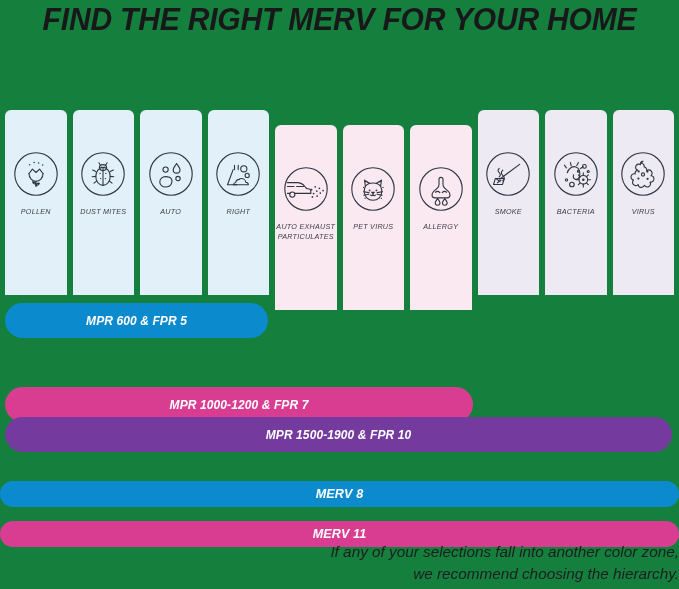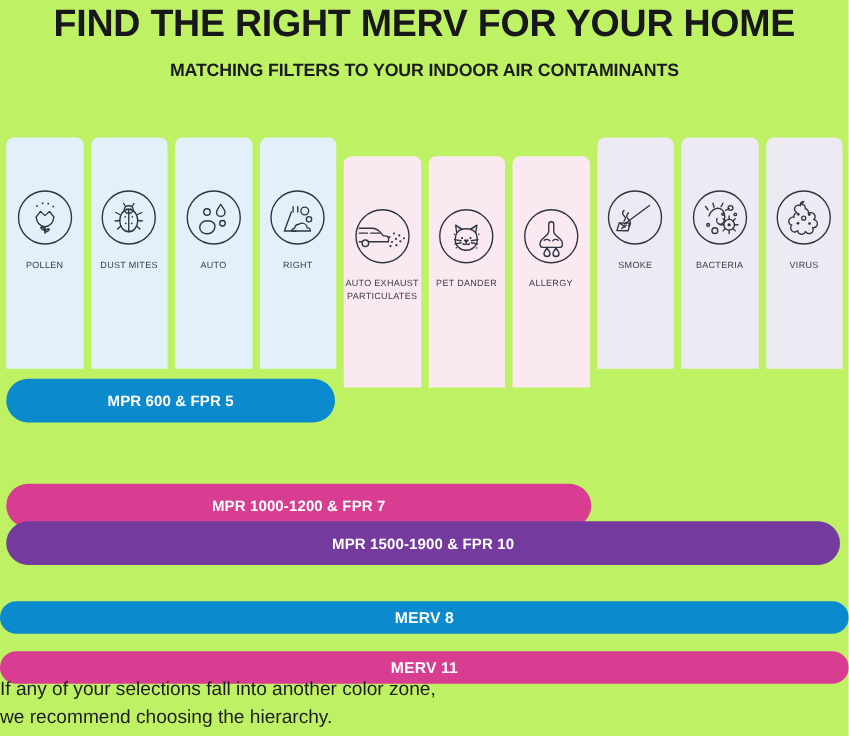--- a/index.html
+++ b/index.html
@@ -7,21 +7,22 @@
     width: 679px;
     height: 589px;
     background: #ffffff;
     font-family: "Liberation Sans", sans-serif;
     overflow: hidden;
   }
   #page {
     position: relative;
     width: 679px;
     height: 589px;
-    background: #bef264;
+    background: #15803d;
+    font-style: italic;
   }
 
   
   .title {
     position: absolute;
     top: 2px;
     left: 0;
     width: 679px;
     text-align: center;
     font-size: 30.5px;
@@ -133,33 +134,32 @@
   .badge-blue   { background: #0b8bce; }
   .badge-pink   { background: #d93d92; }
   .badge-purple { background: #753a9e; margin-top: 38px; }
 
   
   .footer {
     position: absolute;
     top: 541px;
     left: 0;
     width: 679px;
-    text-align: left;
+    text-align: right;
     font-size: 15.3px;
     line-height: 22px;
     color: #1d1d1f;
   }
 </style>
 </head>
 <body>
 
 <div id="page">
 
   <div class="title">FIND THE RIGHT MERV FOR YOUR HOME</div>
-  <div class="subtitle">MATCHING FILTERS TO YOUR INDOOR AIR CONTAMINANTS</div>
 
   <div class="columns">
 
     <div class="col blue">
       <div class="icon-wrap">
         <svg viewBox="0 0 48 48" fill="none" stroke="#2e3440" stroke-width="1.1" stroke-linecap="round" stroke-linejoin="round">
           <circle cx="24" cy="24" r="21.2"></circle>
           <path d="M17 23.5c0 4.4 3.2 7.8 7 7.8s7-3.4 7-7.8"></path>
           <path d="M17 23.5l3.4-4.4 3.6 3.4 3.6-3.4L31 23.5"></path>
           <path d="M24 31.3v5.2"></path>
@@ -258,21 +258,21 @@
           <path d="M24 28.6v1.3M24 29.9c-.7.9-2 .9-2.6.1M24 29.9c.7.9 2 .9 2.6.1"></path>
           <path d="M19.9 27.6l-5.3-.9M19.9 29.2l-5 1.1M28.1 27.6l5.3-.9M28.1 29.2l5 1.1"></path>
           <circle cx="18.2" cy="17.4" r=".65" fill="#2e3440" stroke="none"></circle>
           <circle cx="30.1" cy="17.1" r=".65" fill="#2e3440" stroke="none"></circle>
           <circle cx="14.6" cy="22.4" r=".65" fill="#2e3440" stroke="none"></circle>
           <circle cx="34" cy="22.4" r=".65" fill="#2e3440" stroke="none"></circle>
           <circle cx="16.1" cy="33.2" r=".65" fill="#2e3440" stroke="none"></circle>
           <circle cx="32.3" cy="33.4" r=".65" fill="#2e3440" stroke="none"></circle>
         </svg>
       </div>
-      <div class="col-label">PET DANDER</div>
+      <div class="col-label">PET VIRUS</div>
     </div>
 
     <div class="col pink">
       <div class="icon-wrap">
         <svg viewBox="0 0 48 48" fill="none" stroke="#2e3440" stroke-width="1.1" stroke-linecap="round" stroke-linejoin="round">
           <circle cx="24" cy="24" r="21.2"></circle>
           <path d="M24 12.4c-1.1 0-2 .9-2 2v5.1c0 1.4-.6 2.7-1.7 3.7l-3.6 3.2c-1.1 1-1.7 2.3-1.7 3.7 0 1.6 1.3 2.8 2.9 2.8h12.2c1.6 0 2.9-1.2 2.9-2.8 0-1.4-.6-2.7-1.7-3.7l-3.6-3.2c-1.1-1-1.7-2.3-1.7-3.7v-5.1c0-1.1-.9-2-2-2z"></path>
           <path d="M18.4 27.2c1.3-1 3.3-.9 4.4.4M29.6 27.2c-1.3-1-3.3-.9-4.4.4"></path>
           <path d="M20.6 33.6c-1.5 1.9-2.4 3.1-2.4 4.2 0 1.4 1.1 2.4 2.4 2.4s2.4-1 2.4-2.4c0-1.1-.9-2.3-2.4-4.2z"></path>
           <path d="M27.8 33.6c-1.5 1.9-2.4 3.1-2.4 4.2 0 1.4 1.1 2.4 2.4 2.4s2.4-1 2.4-2.4c0-1.1-.9-2.3-2.4-4.2z"></path>

